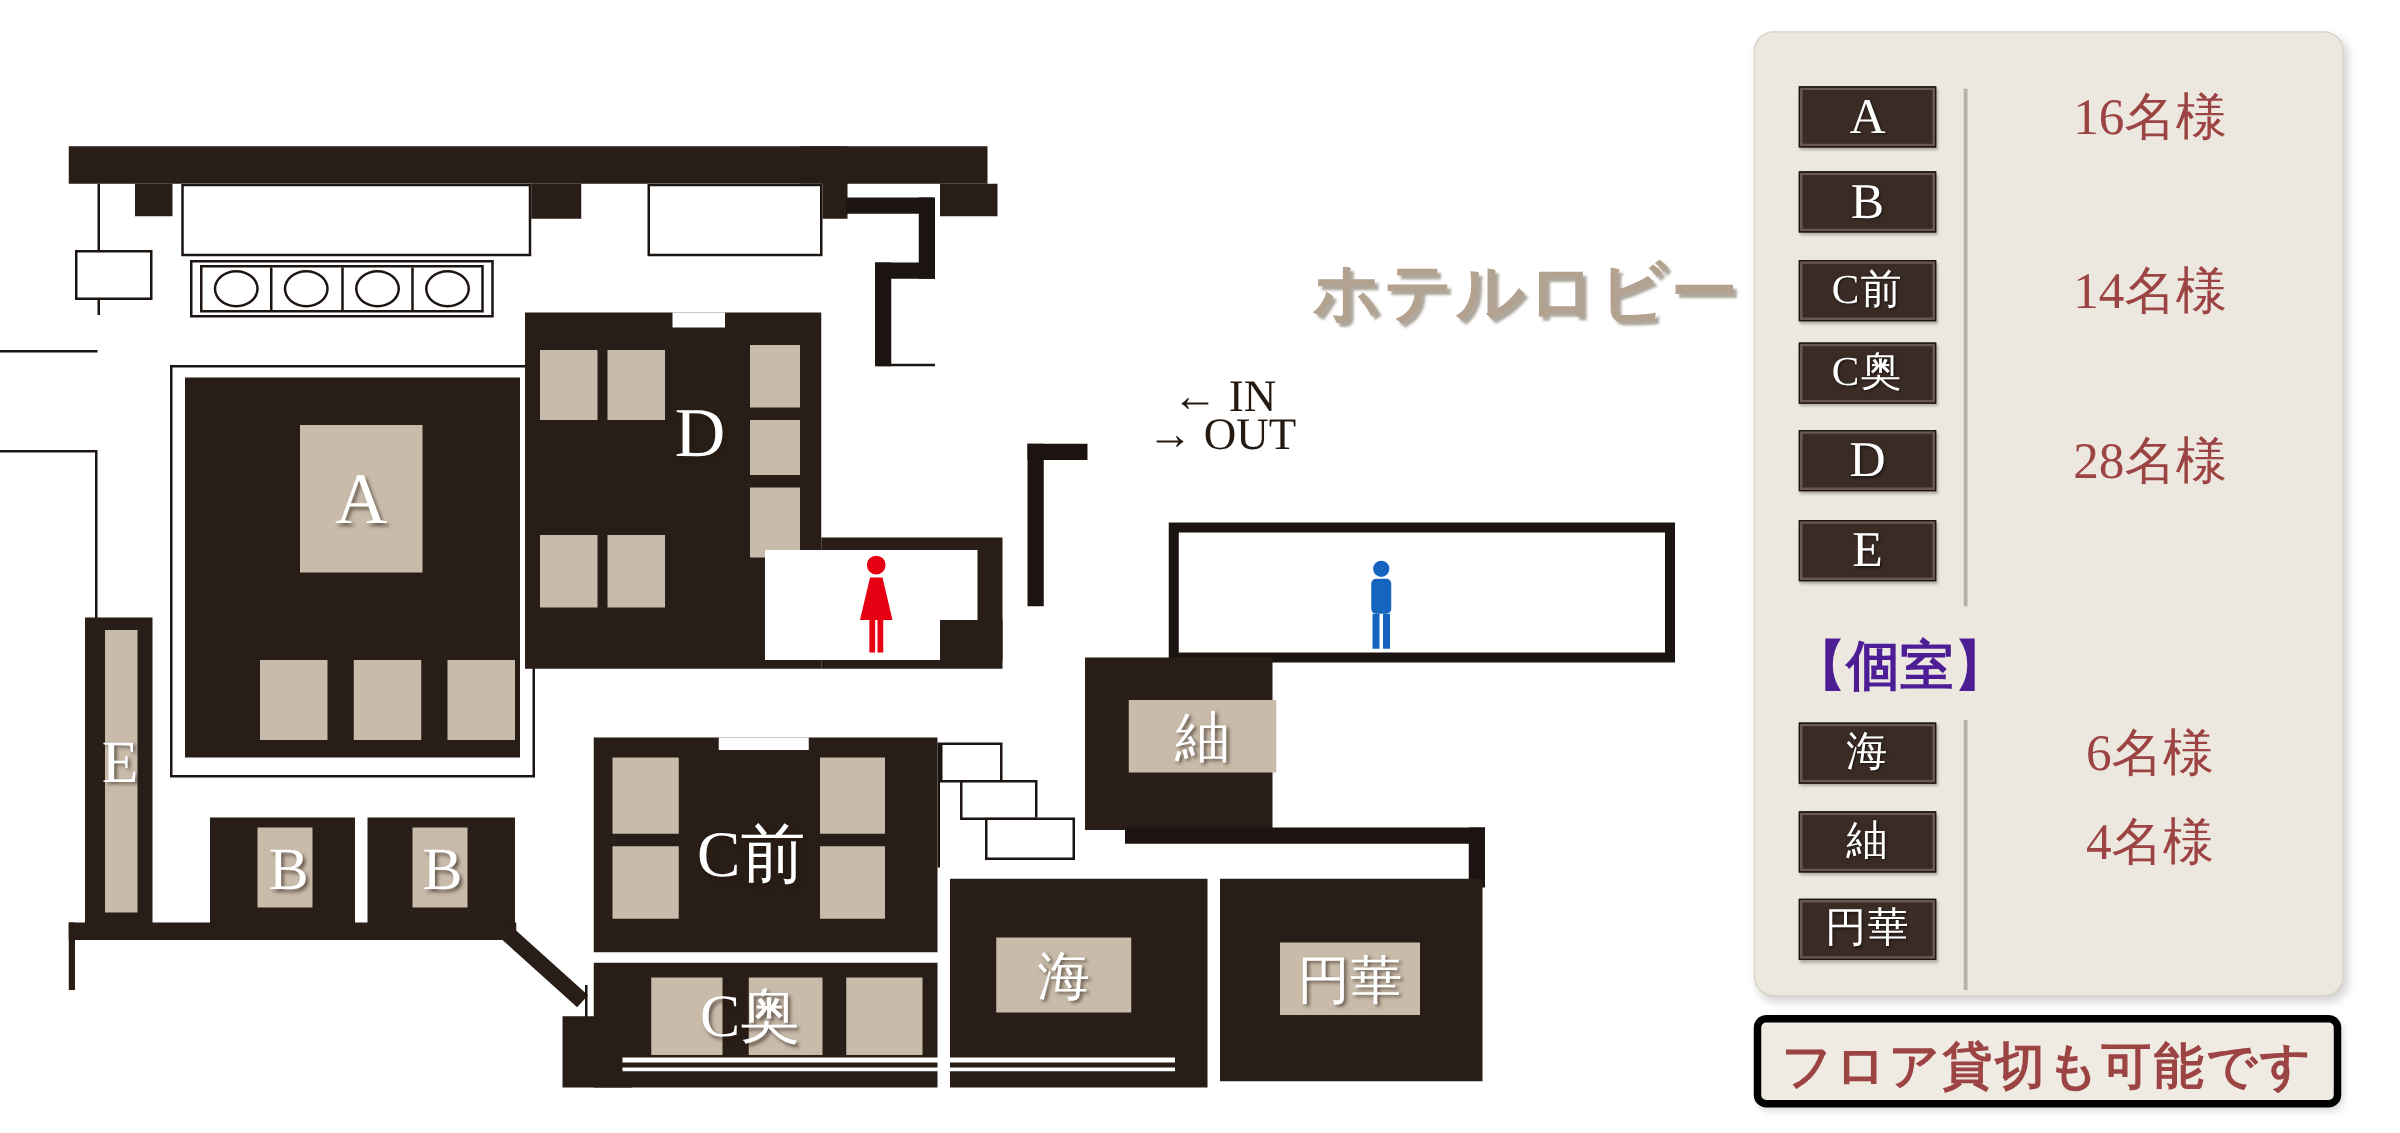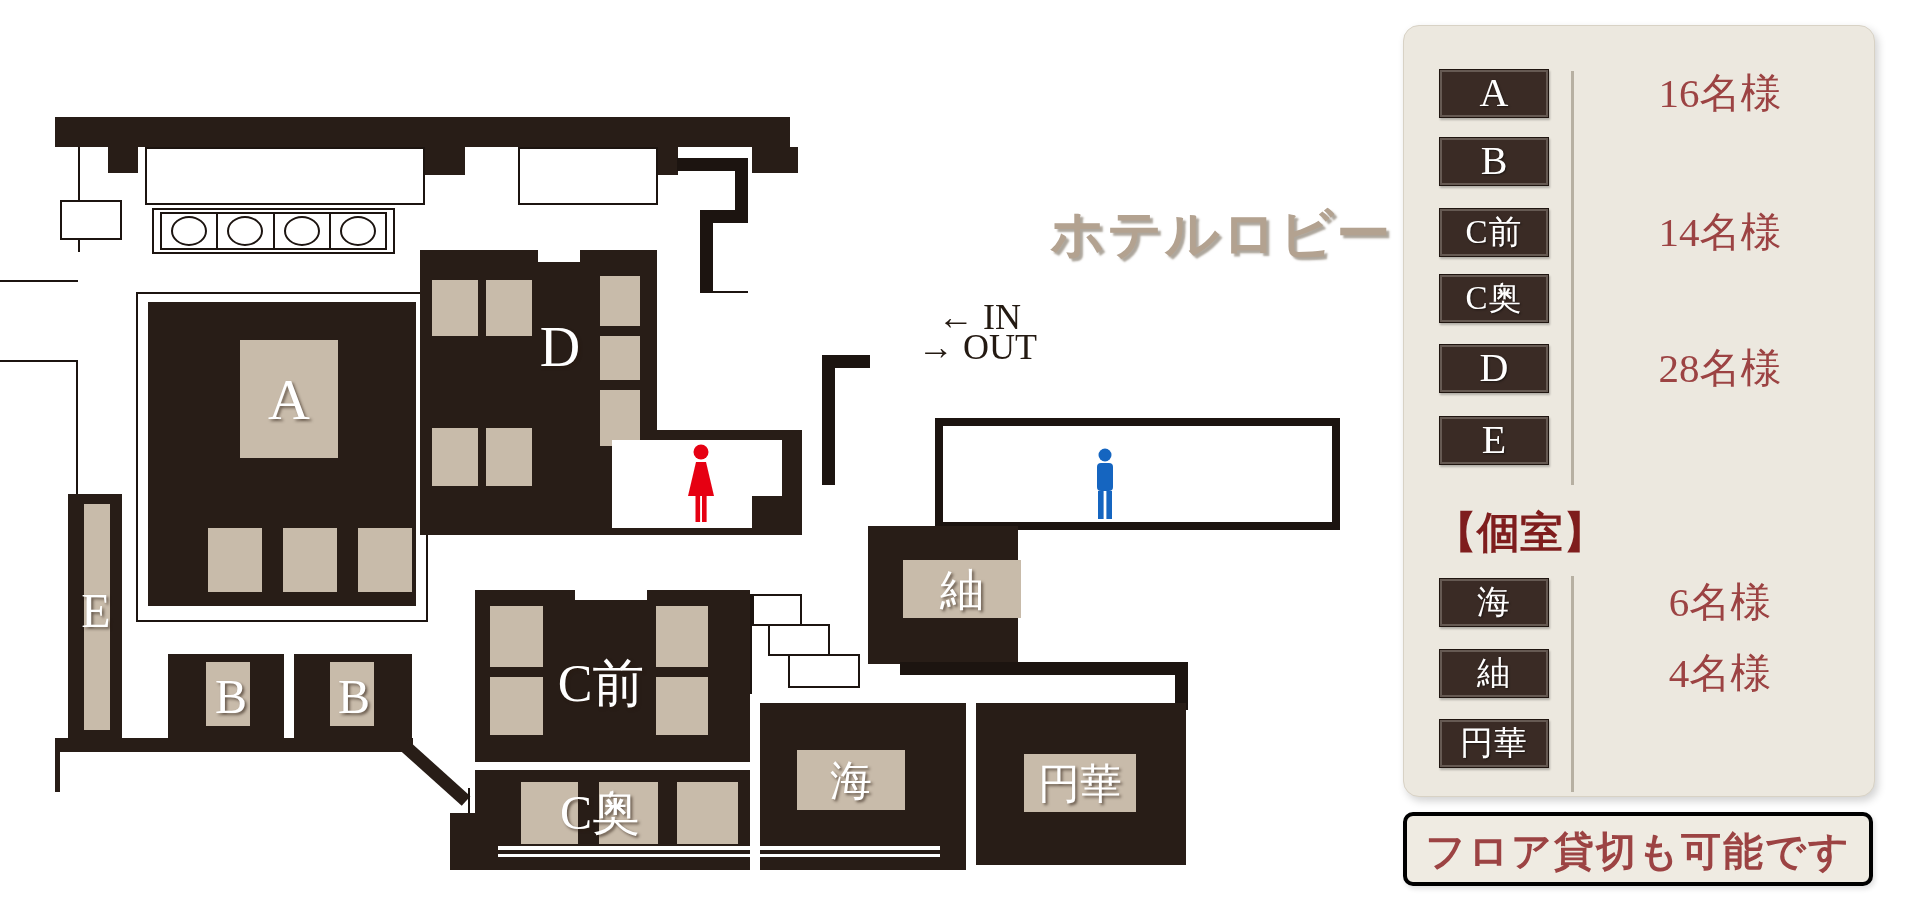--- a/index.html
+++ b/index.html
@@ -33,24 +33,24 @@
   .lrow{position:absolute;left:0;width:100%;height:49px;}
   .badge{position:absolute;left:35px;top:0;width:110px;height:49px;background:#3a2b25;
          border:1px solid #1f1510;box-sizing:border-box;color:#fff;text-align:center;
          font-family:"Liberation Serif",serif;font-size:40px;line-height:46px;
          box-shadow:inset 0 0 0 2px rgba(236,232,223,.25), 1px 2px 2px rgba(0,0,0,.25);
          text-shadow:1px 1px 2px rgba(0,0,0,.5);}
   .badge.kj{font-size:33px;line-height:47px;letter-spacing:1px;}
   .cap{position:absolute;left:180px;top:0;width:272px;height:49px;text-align:center;
        color:#9c4343;font-family:"Liberation Serif",serif;font-size:41px;line-height:49px;white-space:nowrap;}
   .cap.small{font-size:35px;}
-  #private-header{position:absolute;left:30px;top:478px;color:#7f1d1d;font-weight:bold;
+  #private-header{position:absolute;left:30px;top:478px;color:#4c1d95;font-weight:bold;
        font-family:"Liberation Serif",serif;font-size:43px;}
   #footer-bar{position:absolute;left:1403px;top:812px;width:470px;height:74px;background:#efebe2;
-       border:4px solid #000000;border-radius:10px;box-sizing:border-box;
+       border:6px solid #000000;border-radius:10px;box-sizing:border-box;
        box-shadow:2px 3px 5px rgba(0,0,0,.12);}
   #footer-bar span{display:block;text-align:center;line-height:70px;color:#9c4343;
        font-family:"Liberation Sans",sans-serif;font-weight:bold;font-size:40px;letter-spacing:2px;}
 </style>
 </head>
 <body>
 
 <div id="stage">
 
 

